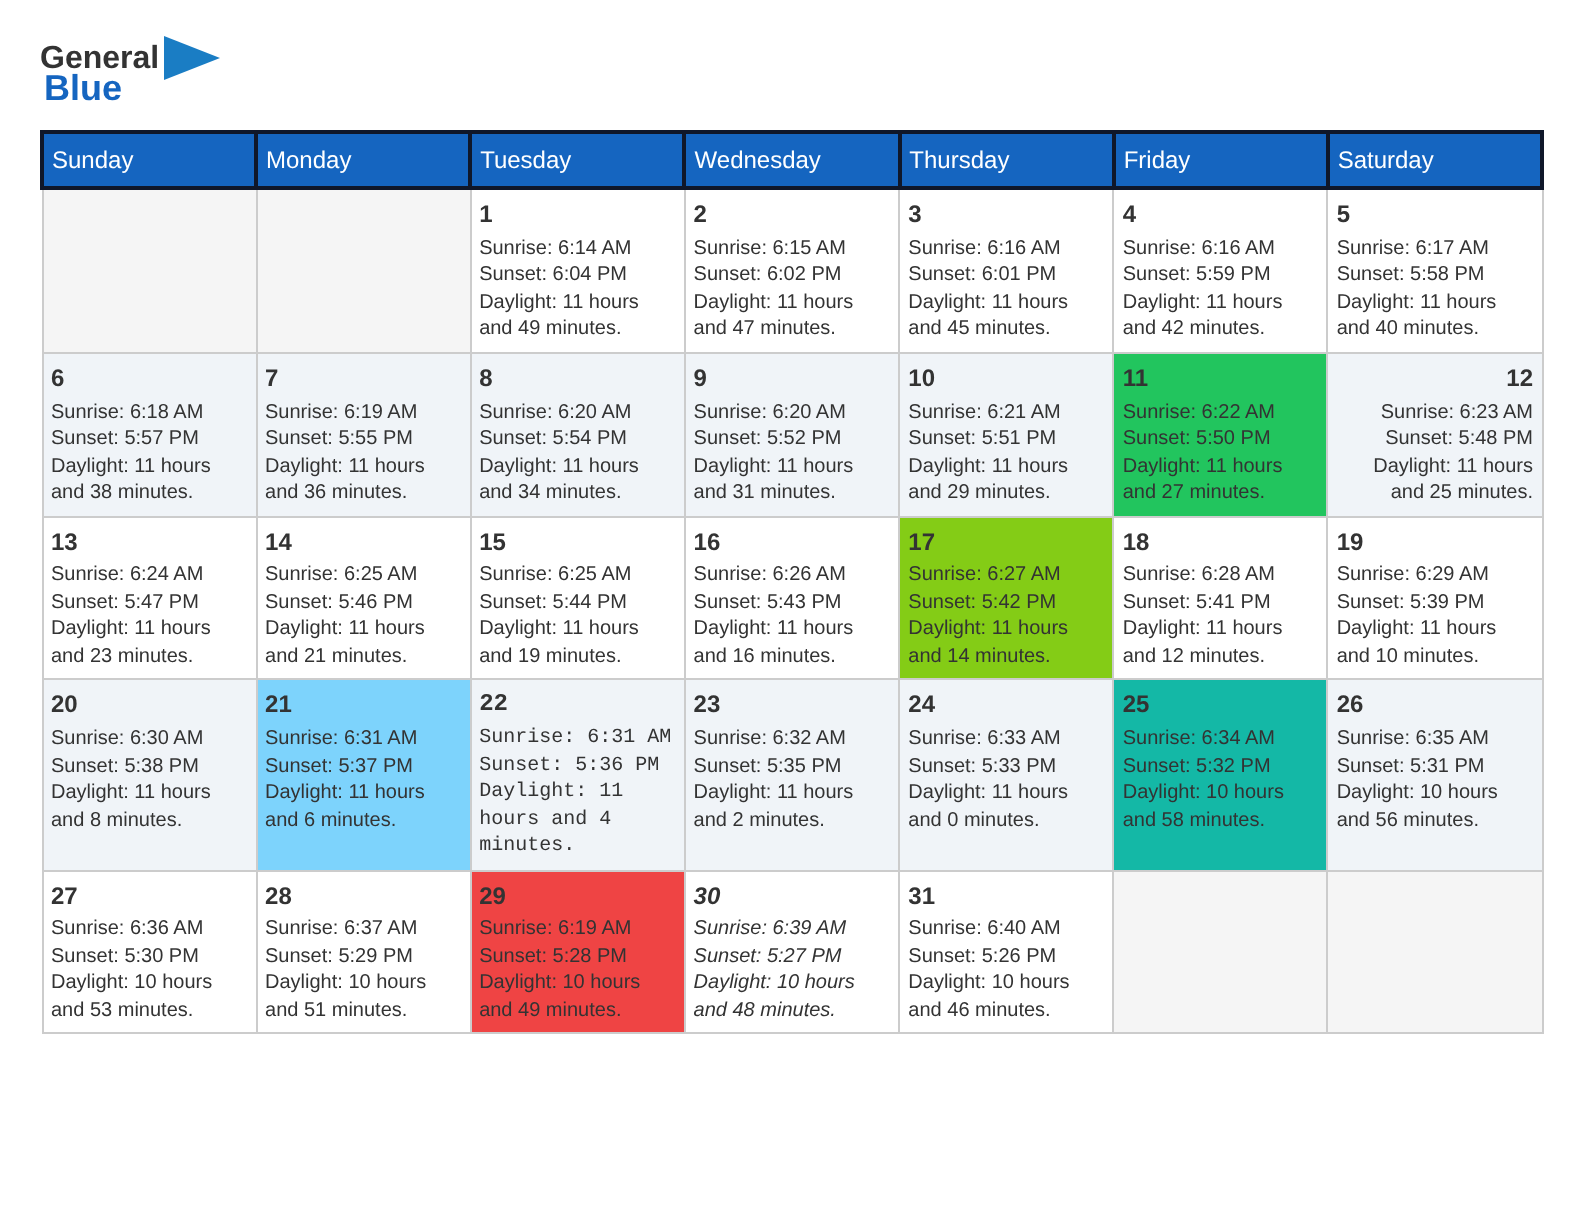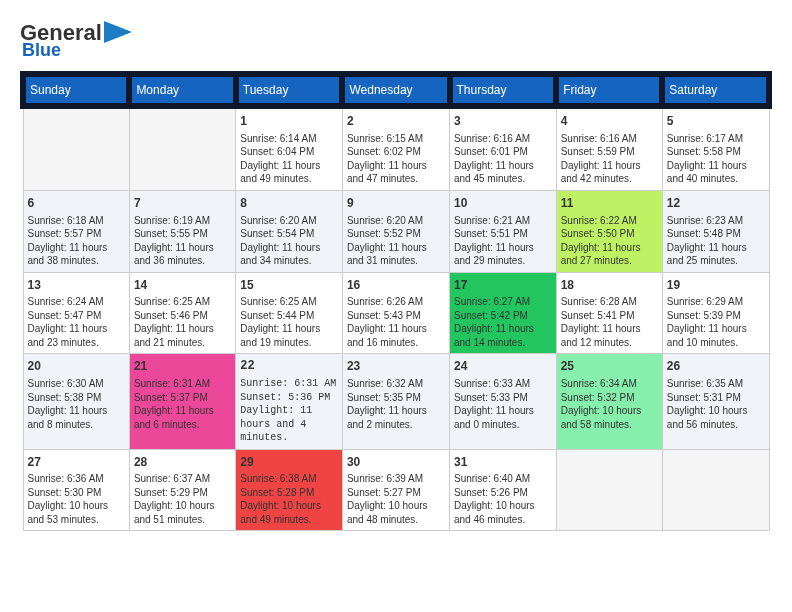--- a/index.html
+++ b/index.html
@@ -40,21 +40,21 @@
       border-collapse: collapse;
       font-size: 11px;
     }
     .calendar th {
       background: #1565c0;
       color: #fff;
       padding: 6px 4px;
       text-align: left;
       font-size: 12px;
       font-weight: normal;
-      border: 6px solid #0f172a;
+      border: 2px solid #0f172a;
     }
     .calendar td {
       border: 1px solid #ccc;
       vertical-align: top;
       padding: 4px;
       width: 108px;
       min-height: 70px;
       color: #333;
       line-height: 1.4;
     }
@@ -80,21 +80,21 @@
     .calendar thead tr th {
       background: #1565c0;
     }
   </style>
 </head>
 <body>
 
 <div class="header-area">
   <div class="logo">
     <div style="display:flex; align-items:center; gap:2px;">
-      <span style="font-size:22px; font-weight:bold; color:#333;">General</span>
+      <span style="font-size:16px; font-weight:bold; color:#333;">General</span>
       <svg width="28" height="22" viewBox="0 0 28 22" style="margin-top:-2px;">
         <polygon points="0,22 28,11 0,0" fill="#1a7dc4"></polygon>
       </svg>
     </div>
     <span style="font-size:18px; font-weight:bold; color:#1565c0; margin-top:-6px; padding-left:2px;">Blue</span>
   </div>
   <div class="title-area">
     <div class="month-year"></div>
     <div class="location"></div>
   </div>
@@ -171,27 +171,27 @@
           <div class="cell-content">Sunrise: 6:20 AM
 Sunset: 5:52 PM
 Daylight: 11 hours and 31 minutes.</div>
         </td>
         <td style="background: rgb(240, 244, 248);">
           <span class="day-number">10</span>
           <div class="cell-content">Sunrise: 6:21 AM
 Sunset: 5:51 PM
 Daylight: 11 hours and 29 minutes.</div>
         </td>
-        <td style="background: #bef264;">
+        <td style="background: #22c55e;">
           <span class="day-number">11</span>
           <div class="cell-content">Sunrise: 6:22 AM
 Sunset: 5:50 PM
 Daylight: 11 hours and 27 minutes.</div>
         </td>
-        <td style="background: rgb(240, 244, 248);">
+        <td style="background: rgb(240, 244, 248); text-align: right;">
           <span class="day-number">12</span>
           <div class="cell-content">Sunrise: 6:23 AM
 Sunset: 5:48 PM
 Daylight: 11 hours and 25 minutes.</div>
         </td>
       </tr>
       <tr>
         <td style="background: rgb(255, 255, 255);">
           <span class="day-number">13</span>
           <div class="cell-content">Sunrise: 6:24 AM
@@ -209,21 +209,21 @@
           <div class="cell-content">Sunrise: 6:25 AM
 Sunset: 5:44 PM
 Daylight: 11 hours and 19 minutes.</div>
         </td>
         <td style="background: rgb(255, 255, 255);">
           <span class="day-number">16</span>
           <div class="cell-content">Sunrise: 6:26 AM
 Sunset: 5:43 PM
 Daylight: 11 hours and 16 minutes.</div>
         </td>
-        <td style="background: #22c55e;">
+        <td style="background: #84cc16;">
           <span class="day-number">17</span>
           <div class="cell-content">Sunrise: 6:27 AM
 Sunset: 5:42 PM
 Daylight: 11 hours and 14 minutes.</div>
         </td>
         <td style="background: rgb(255, 255, 255);">
           <span class="day-number">18</span>
           <div class="cell-content">Sunrise: 6:28 AM
 Sunset: 5:41 PM
 Daylight: 11 hours and 12 minutes.</div>
@@ -235,21 +235,21 @@
 Daylight: 11 hours and 10 minutes.</div>
         </td>
       </tr>
       <tr>
         <td style="background: rgb(240, 244, 248);">
           <span class="day-number">20</span>
           <div class="cell-content">Sunrise: 6:30 AM
 Sunset: 5:38 PM
 Daylight: 11 hours and 8 minutes.</div>
         </td>
-        <td style="background: #ec4899;">
+        <td style="background: #7dd3fc;">
           <span class="day-number">21</span>
           <div class="cell-content">Sunrise: 6:31 AM
 Sunset: 5:37 PM
 Daylight: 11 hours and 6 minutes.</div>
         </td>
         <td style="background: rgb(240, 244, 248); font-family: Liberation Mono, monospace;">
           <span class="day-number">22</span>
           <div class="cell-content">Sunrise: 6:31 AM
 Sunset: 5:36 PM
 Daylight: 11 hours and 4 minutes.</div>
@@ -259,21 +259,21 @@
           <div class="cell-content">Sunrise: 6:32 AM
 Sunset: 5:35 PM
 Daylight: 11 hours and 2 minutes.</div>
         </td>
         <td style="background: rgb(240, 244, 248);">
           <span class="day-number">24</span>
           <div class="cell-content">Sunrise: 6:33 AM
 Sunset: 5:33 PM
 Daylight: 11 hours and 0 minutes.</div>
         </td>
-        <td style="background: #86efac;">
+        <td style="background: #14b8a6;">
           <span class="day-number">25</span>
           <div class="cell-content">Sunrise: 6:34 AM
 Sunset: 5:32 PM
 Daylight: 10 hours and 58 minutes.</div>
         </td>
         <td style="background: rgb(240, 244, 248); margin-left: 48px;">
           <span class="day-number">26</span>
           <div class="cell-content">Sunrise: 6:35 AM
 Sunset: 5:31 PM
 Daylight: 10 hours and 56 minutes.</div>
@@ -287,25 +287,25 @@
 Daylight: 10 hours and 53 minutes.</div>
         </td>
         <td style="background: rgb(255, 255, 255);">
           <span class="day-number">28</span>
           <div class="cell-content">Sunrise: 6:37 AM
 Sunset: 5:29 PM
 Daylight: 10 hours and 51 minutes.</div>
         </td>
         <td style="background: #ef4444;">
           <span class="day-number">29</span>
-          <div class="cell-content">Sunrise: 6:38 AM
+          <div class="cell-content">Sunrise: 6:19 AM
 Sunset: 5:28 PM
 Daylight: 10 hours and 49 minutes.</div>
         </td>
-        <td style="background: rgb(255, 255, 255);">
+        <td style="background: rgb(255, 255, 255); font-style: italic;">
           <span class="day-number">30</span>
           <div class="cell-content">Sunrise: 6:39 AM
 Sunset: 5:27 PM
 Daylight: 10 hours and 48 minutes.</div>
         </td>
         <td style="background: rgb(255, 255, 255); margin-left: 31px;">
           <span class="day-number">31</span>
           <div class="cell-content">Sunrise: 6:40 AM
 Sunset: 5:26 PM
 Daylight: 10 hours and 46 minutes.</div>

